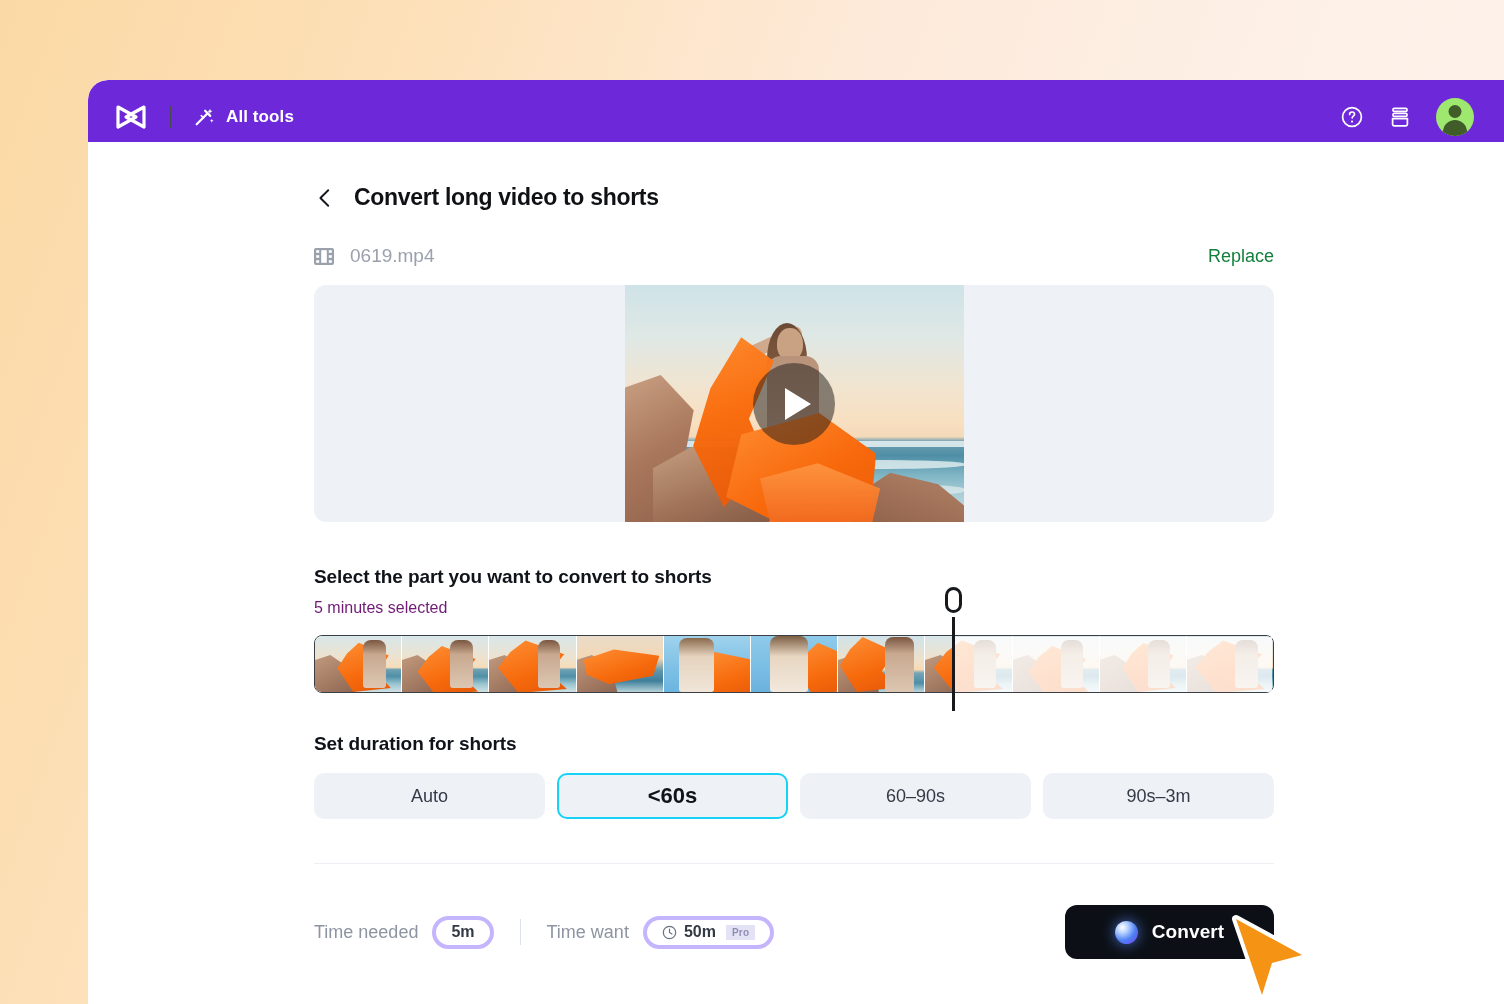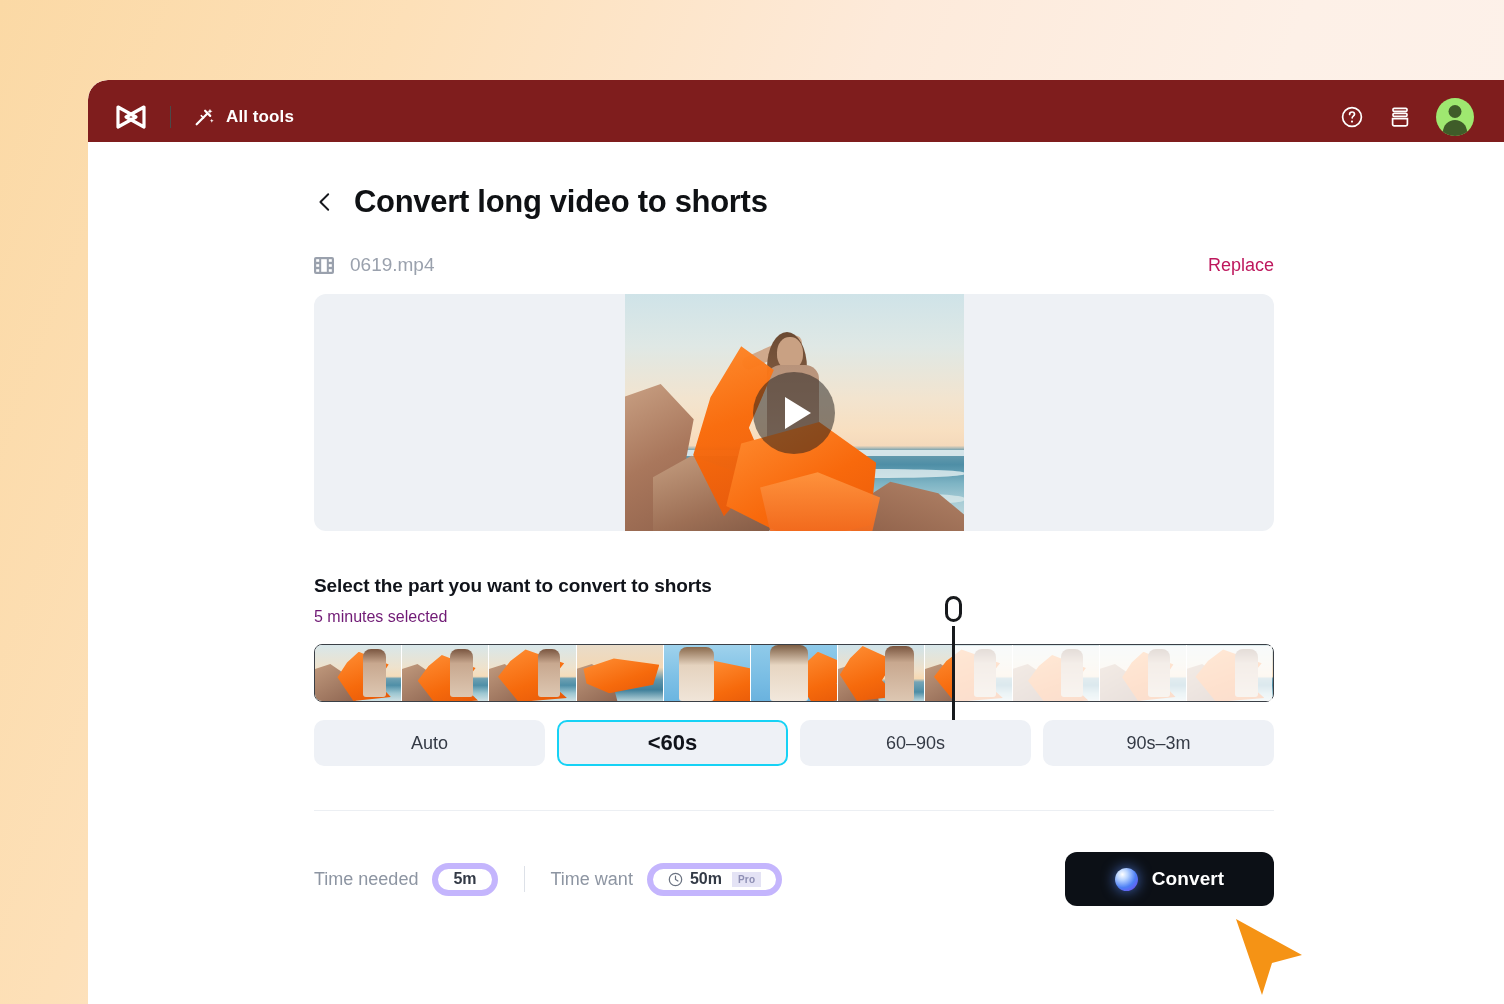--- a/index.html
+++ b/index.html
@@ -20,21 +20,21 @@
     width: 1416px; height: 924px;
     background: #ffffff;
     border-top-left-radius: 20px;
     overflow: hidden;
   }
 
   
   #topbar {
     position: relative;
     height: 62px;
-    background: #7f1d1d;
+    background: #6d28d9;
     border-top-left-radius: 20px;
     display: flex;
     align-items: center;
     padding: 12px 30px 0 26px;
   }
   #brand-logo { width: 34px; height: 26px; display: block; }
   .topbar-sep {
     width: 1px; height: 22px;
     background: #4a4a4a;
     margin: 0 22px;
@@ -83,36 +83,36 @@
 
   #title-row {
     display: flex; align-items: center; gap: 18px;
     padding-top: 42px;
   }
   #back-chevron {
     width: 22px; height: 22px; cursor: pointer;
     flex: 0 0 auto; display:block;
   }
   #page-title {
-    font-size: 31px; font-weight: 700; color: #0f1114;
+    font-size: 23px; font-weight: 700; color: #0f1114;
     letter-spacing: -.3px;
   }
 
   #file-row {
     display: flex; align-items: center;
     margin-top: 34px;
   }
   #film-icon { width: 20px; height: 17px; flex:0 0 auto; display:block; }
   #file-name {
     margin-left: 16px;
     font-size: 19px; color: #9aa1ad; font-weight: 400;
   }
   #replace-link {
     margin-left: auto;
-    font-size: 18px; color: #be185d; font-weight: 400;
+    font-size: 18px; color: #15803d; font-weight: 400;
     cursor: pointer;
   }
 
   
   #preview {
     margin-top: 18px;
     height: 237px;
     background: #eef1f5;
     border-radius: 12px;
     position: relative;
@@ -337,21 +337,21 @@
     display: flex; align-items: center;
     height: 52px;
   }
   #time-needed-label, #time-left-label {
     font-size: 18px; color: #8d95a2;
   }
   .pill {
     margin-left: 14px;
     height: 33px;
     border-radius: 17px;
-    border: 6px solid #c4b5fd;
+    border: 4px solid #c4b5fd;
     display: flex; align-items: center; gap: 7px;
     padding: 0 15px;
     font-size: 16px; font-weight: 700; color: #333a46;
   }
   .vsep {
     width: 1px; height: 26px; background: #dde1e8;
     margin: 0 26px;
   }
   #clock-icon { width: 15px; height: 15px; display:block; }
   #pro-badge {
@@ -543,20 +543,21 @@
               <div class="fcloth"></div>
               <div class="fbody"></div>
             </div>
         </div>
         <div id="timeline-fade" style="left: 638.4px; width: 320.1px;"></div>
         <div id="playhead" style="left: 638.4px;">
           <div id="playhead-handle"></div>
         </div>
       </div>
 
+      <div class="sec-title" id="duration-heading">Set duration for shorts</div>
       <div id="duration-options">
         <div class="dopt">
           <span>Auto</span>
         </div>
         <div class="dopt selected">
           <span>&lt;60s</span>
         </div>
         <div class="dopt">
           <span>60–90s</span>
         </div>

